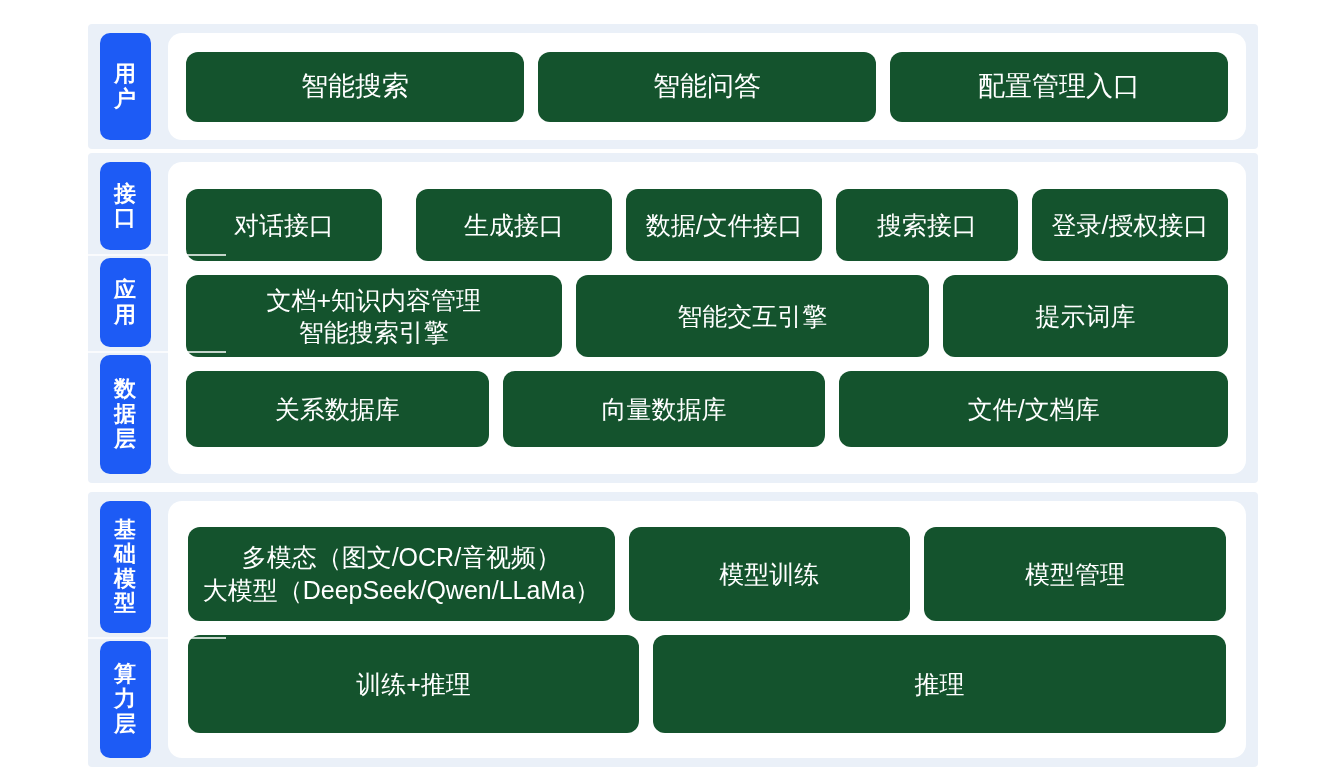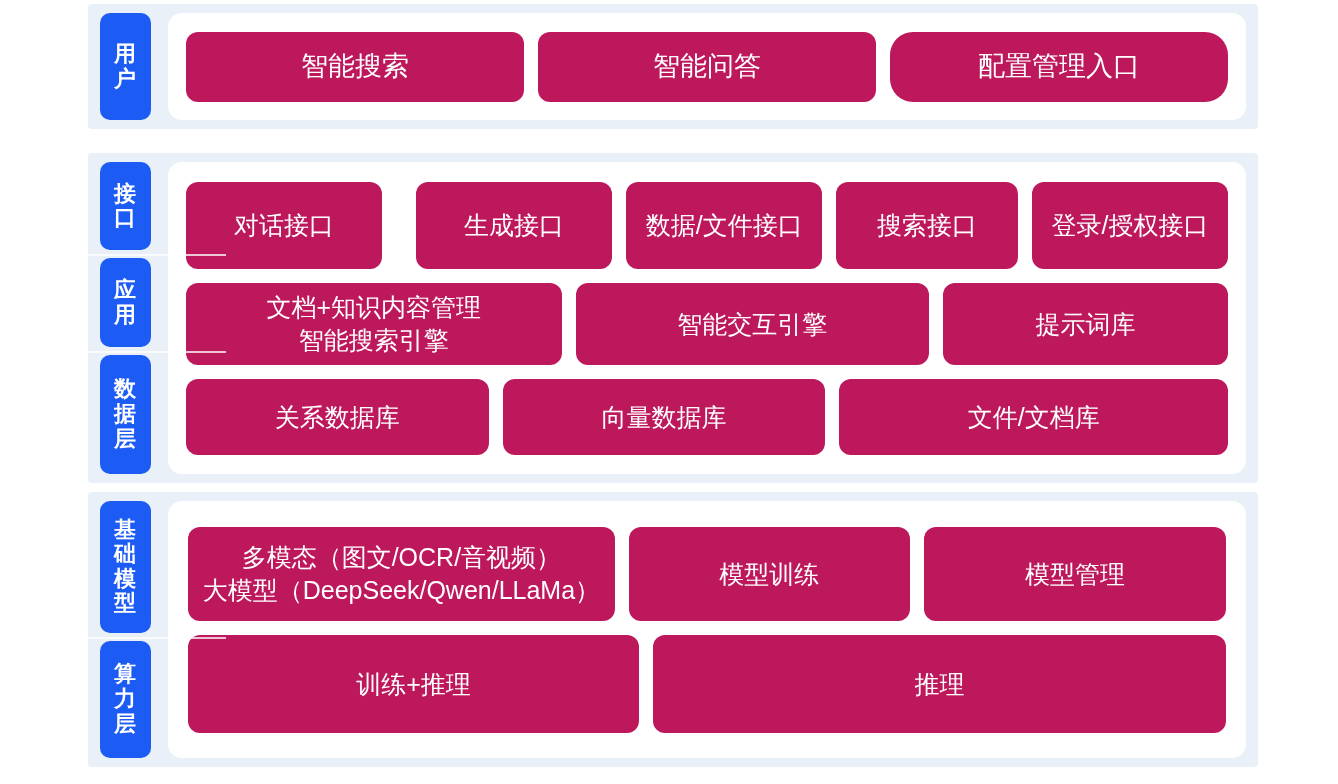--- a/index.html
+++ b/index.html
@@ -25,21 +25,21 @@
   .section {
     position: absolute;
     left: 88px;
     width: 1170px;
     background: #eaf0f8;
     border-radius: 4px;
     display: flex;
     flex-direction: row;
     box-sizing: border-box;
   }
-  .section.s-user   { top: 4px;   height: 125px; }
+  .section.s-user   { top: 24px;   height: 125px; }
   .section.s-mid    { top: 153px; height: 330px; }
   .section.s-bottom { top: 492px; height: 275px; }
 
   
   .tab-col {
     width: 75px;
     flex: 0 0 75px;
     display: flex;
     flex-direction: column;
     padding: 9px 0 9px 0;
@@ -102,41 +102,41 @@
 
   .row {
     display: flex;
     flex-direction: row;
     gap: 14px;
     width: 100%;
   }
 
   
   .box {
-    background: #be185d;
+    background: #14532d;
     border-radius: 12px;
     color: #ffffff;
     display: flex;
     align-items: center;
     justify-content: center;
     text-align: center;
     font-size: 25px;
     line-height: 1.28;
     padding: 6px 8px;
     box-sizing: border-box;
     white-space: pre-line;
   }
 
   
   .s-user .card { gap: 0; padding: 10px 18px; }
   .s-user .box { height: 70px; flex: 1 1 0; font-size: 27px; }
 
   
   .s-mid .card { gap: 14px; padding: 14px 18px; }
-  .s-mid .box { height: 87px; }
+  .s-mid .box { height: 72px; }
   .row-api .box { font-size: 25px; }
   .row-app .box { height: 82px; font-size: 25px; }
   .row-data .box { height: 76px; font-size: 25px; }
 
   
   .s-bottom .card { gap: 14px; padding: 14px 20px; }
   .s-bottom .box { font-size: 25px; }
   .row-model .box { height: 94px; }
   .row-compute .box { height: 98px; }
 
@@ -150,21 +150,21 @@
   <div class="section s-user">
     <div class="tab-col">
       <div class="tab" style="flex:1 1 auto;">
         <span class="tab-text">用户</span>
       </div>
     </div>
     <div class="card">
       <div class="row">
         <div class="box" style="flex:1 1 0;">智能搜索</div>
         <div class="box" style="flex:1 1 0;">智能问答</div>
-        <div class="box" style="flex:1 1 0;border-radius:23px;">配置管理入口</div>
+        <div class="box" style="flex:1 1 0;">配置管理入口</div>
       </div>
     </div>
   </div>
 
   <div class="section s-mid">
     <div class="tab-col">
       <div class="tab" style="flex:1 1 0;">
         <span class="tab-text">接口</span>
       </div>
       <div class="tab-gap"></div>

